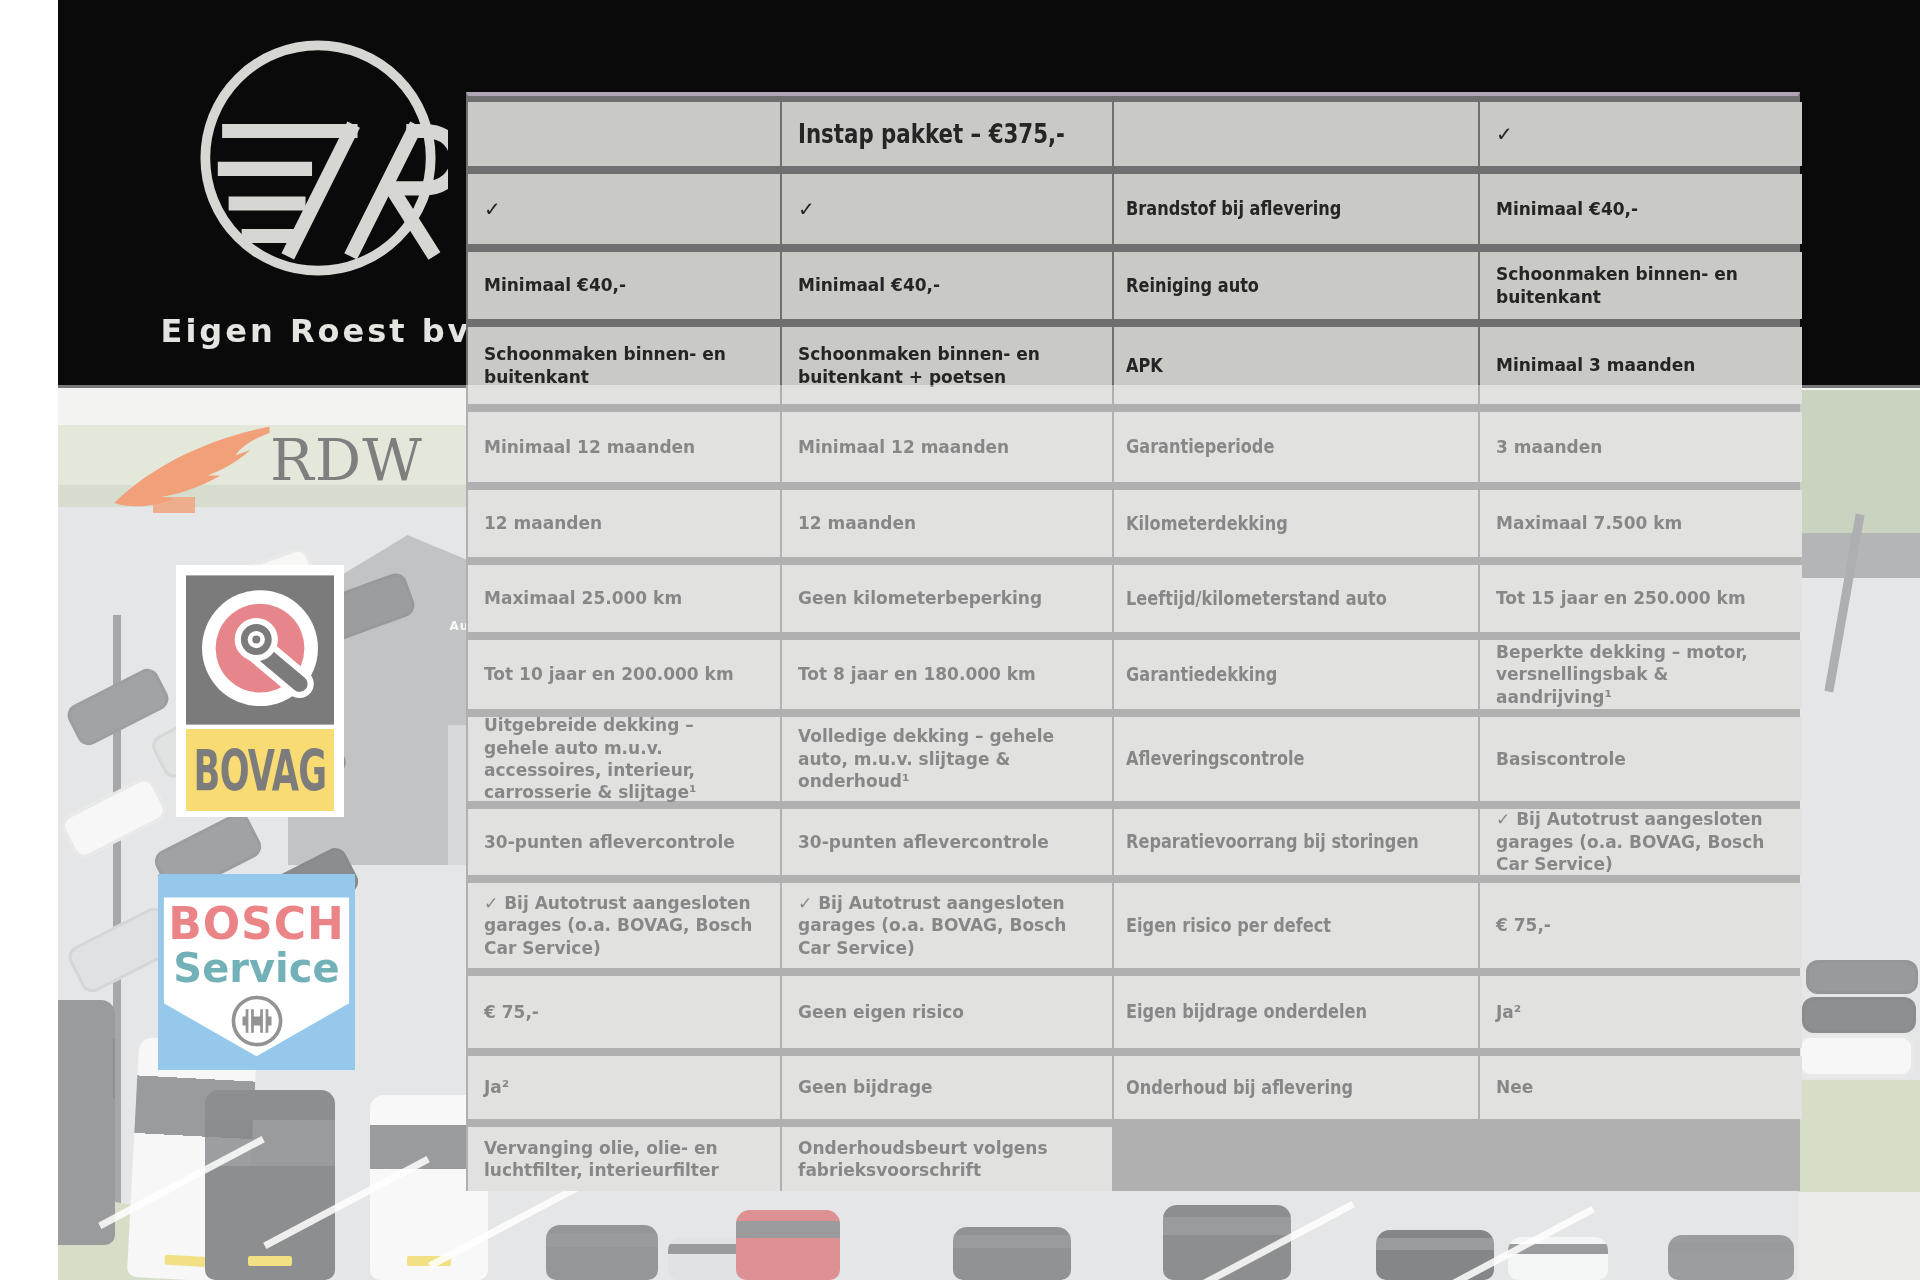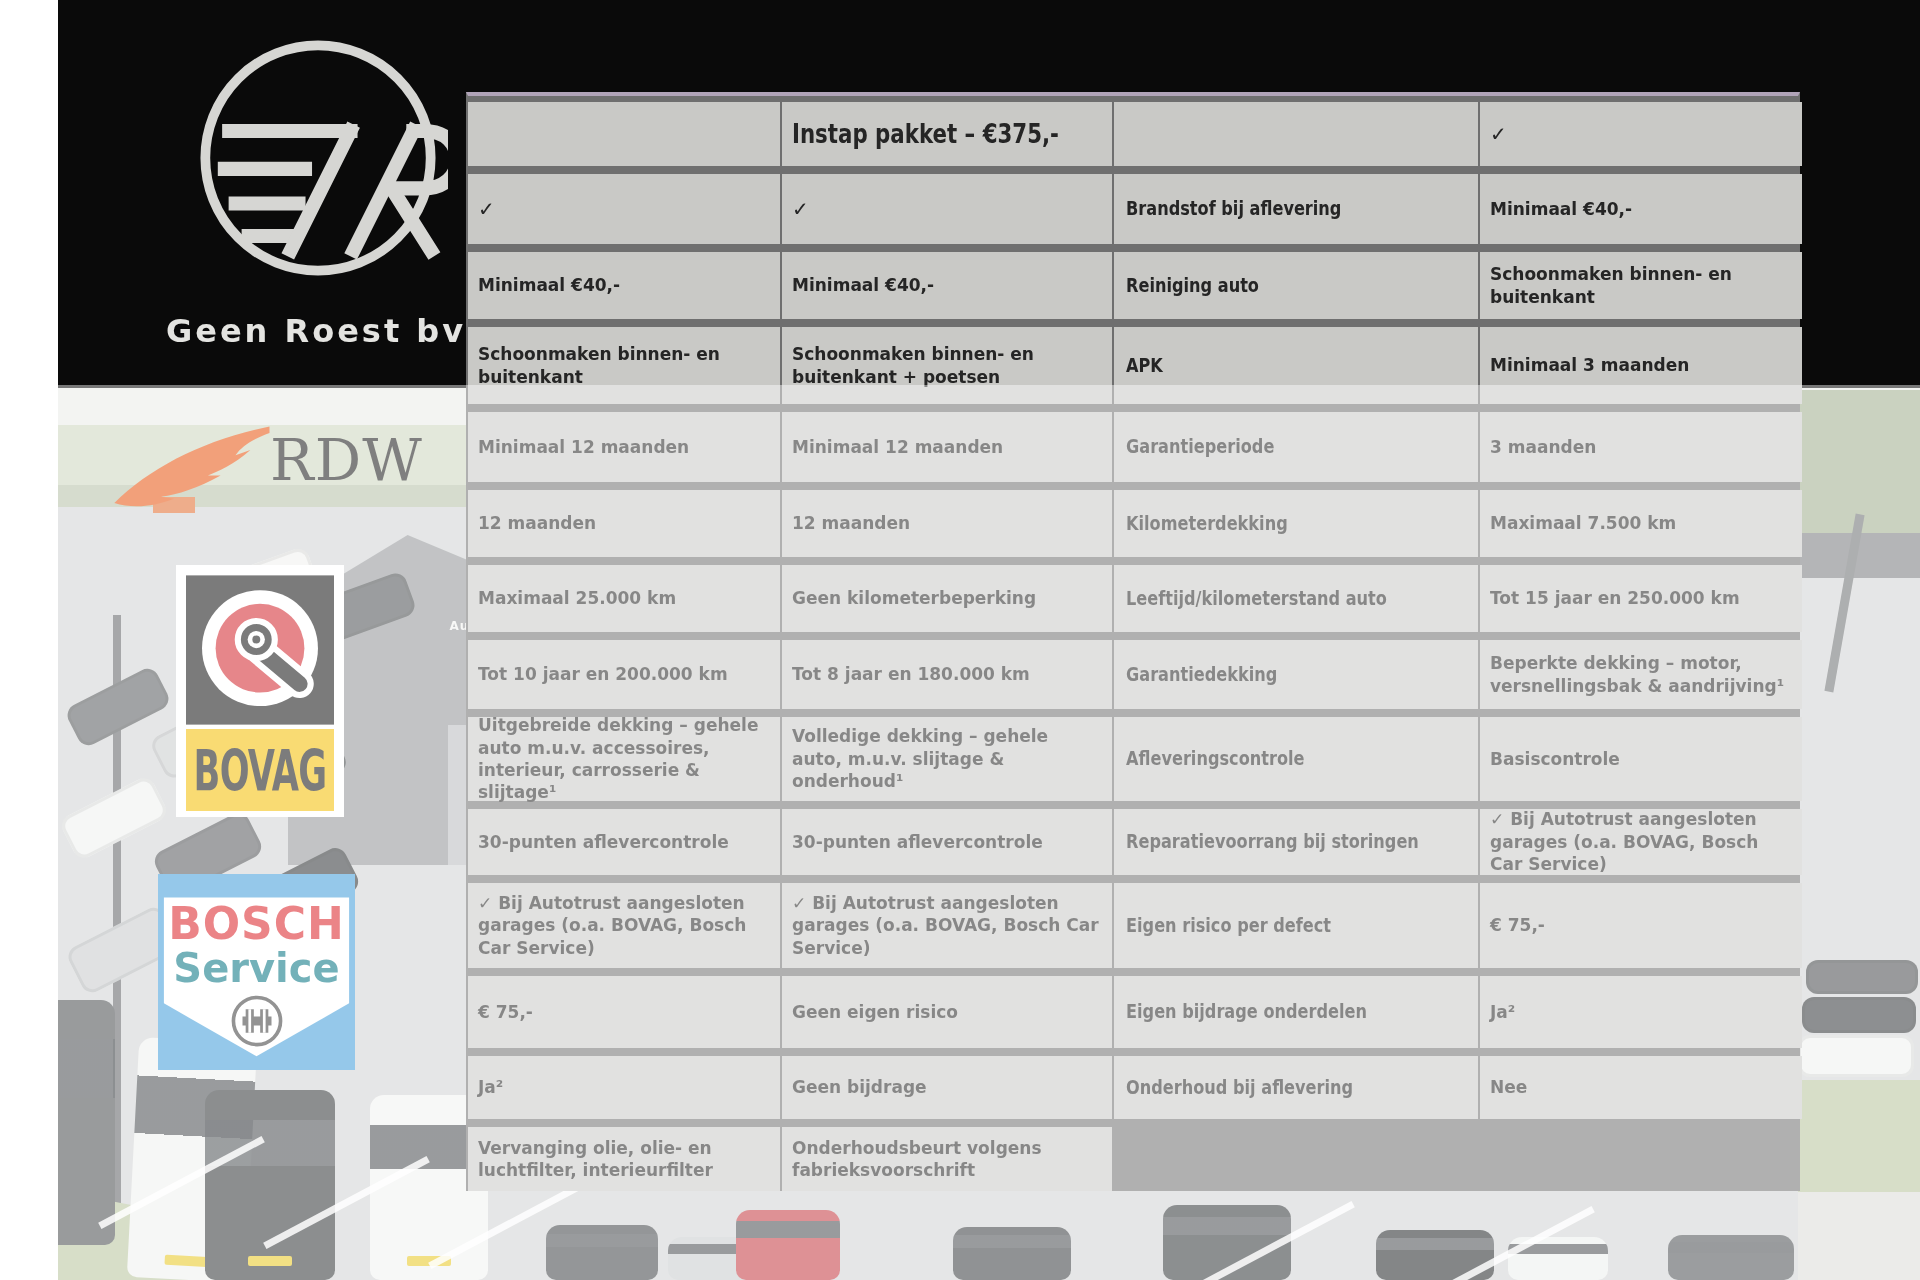--- a/index.html
+++ b/index.html
@@ -43,21 +43,21 @@
   .bosch-line1{margin-top:28px;color:#db1f26;font-size:44px;font-weight:800;letter-spacing:1px;line-height:1;}
   .bosch-line2{color:#017180;font-size:40px;font-weight:800;line-height:1.1;}
 
   
   .table{position:absolute;left:466px;top:92px;width:1334px;height:1099px;box-sizing:border-box;
          border:2px solid #6f6f6f;border-top:4px solid #b1a4b8;background:#6f6f6f;
          display:grid;gap:2px;
          grid-template-columns:312px 330px 364px 322px;
          grid-template-rows:70px 76px 73px 83px 76px 73px 73px 75px 90px 72px 91px 78px 69px 70px;}
   .td{background:#c9c9c6;color:#252525;display:flex;align-items:center;box-sizing:border-box;
-      padding:4px 10px;font-size:17px;font-weight:bold;line-height:1.32;margin-top:6px;}
+      padding:4px 16px;font-size:17px;font-weight:bold;line-height:1.32;margin-top:6px;}
   .td.lab{padding-left:12px;}
   .td.lab span{font-size:19px;white-space:nowrap;display:inline-block;
                transform:scaleX(0.85);transform-origin:left center;}
   .td.th span{font-size:26px;white-space:nowrap;display:inline-block;
               transform:scaleX(0.82);transform-origin:left center;}
   .td.chk{font-size:20px;}
 </style>
 </head>
 <body>
 
@@ -126,21 +126,21 @@
         <path d="M38 95 H150"></path>
         <path d="M34 130 H108"></path>
         <path d="M44 162 H102"></path>
         <path d="M56 192 H96"></path>
         <path d="M150 95 L95 205"></path>
         <path d="M208 95 L153 205"></path>
         <path d="M208 95 h10 c20 0 30 12 30 27 c0 15 -12 26 -30 26 h-28"></path>
         <path d="M188 148 L224 205"></path>
       </g>
     </svg>
-    <div class="ar-name">Geen Roest bv</div>
+    <div class="ar-name">Eigen Roest bv</div>
   </div>
 
   <div class="rdw">
     <svg width="170" height="105" viewBox="0 0 160 95" style="position:absolute;left:0;top:8px;">
       <path fill="#e8530e" d="M6 80 C40 46 92 20 152 8 L152 14 C138 19 126 26 120 35 L134 30 C118 44 104 50 94 54 L106 54 C84 66 66 72 50 74 L62 76 C42 84 22 85 6 80 Z"></path>
     </svg>
     <div class="rdw-text">RDW</div>
   </div>
 
   <div class="bovag">

